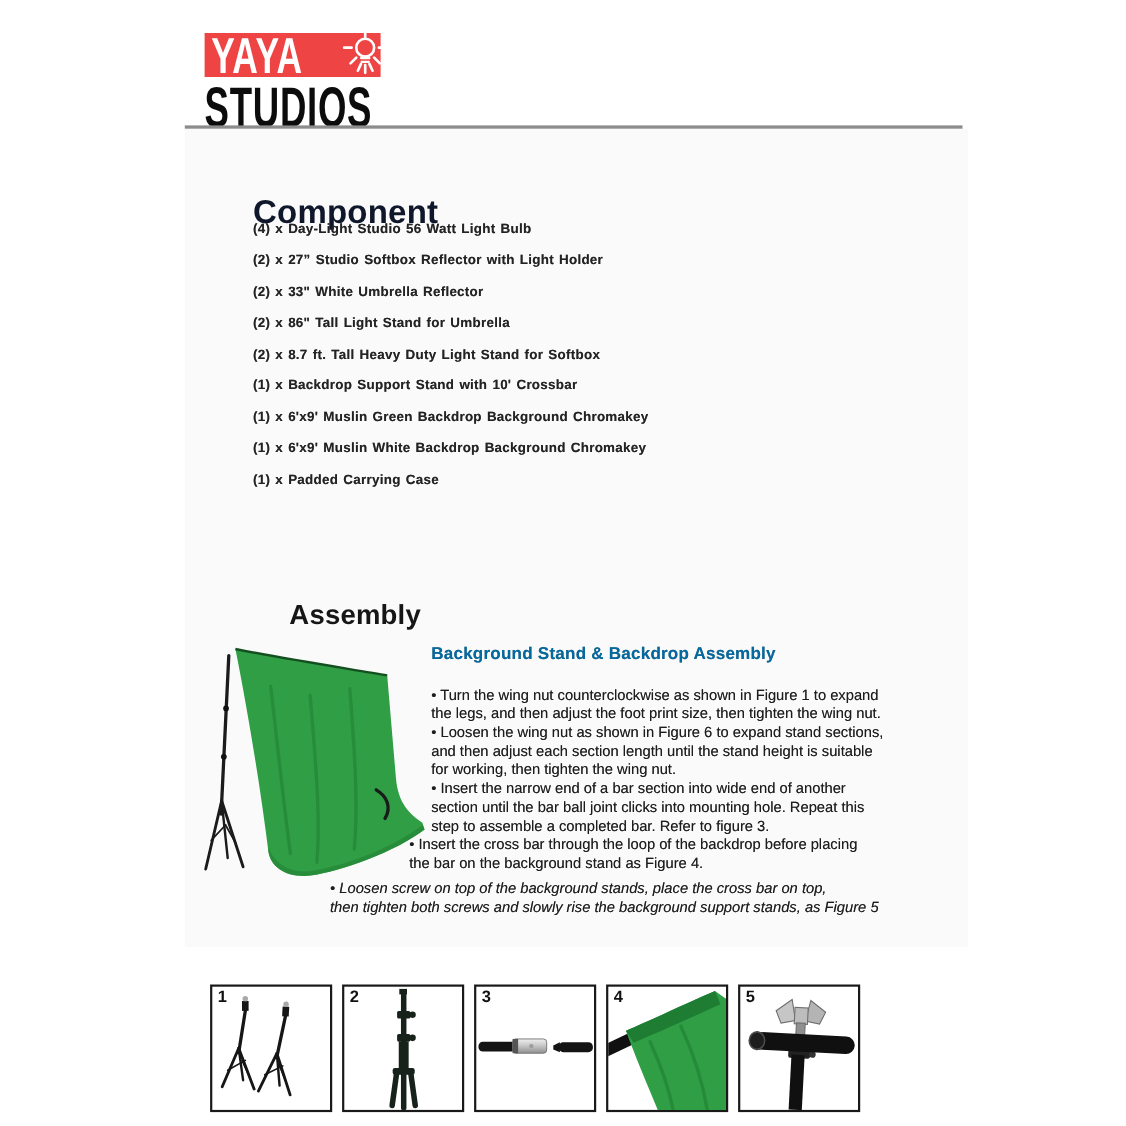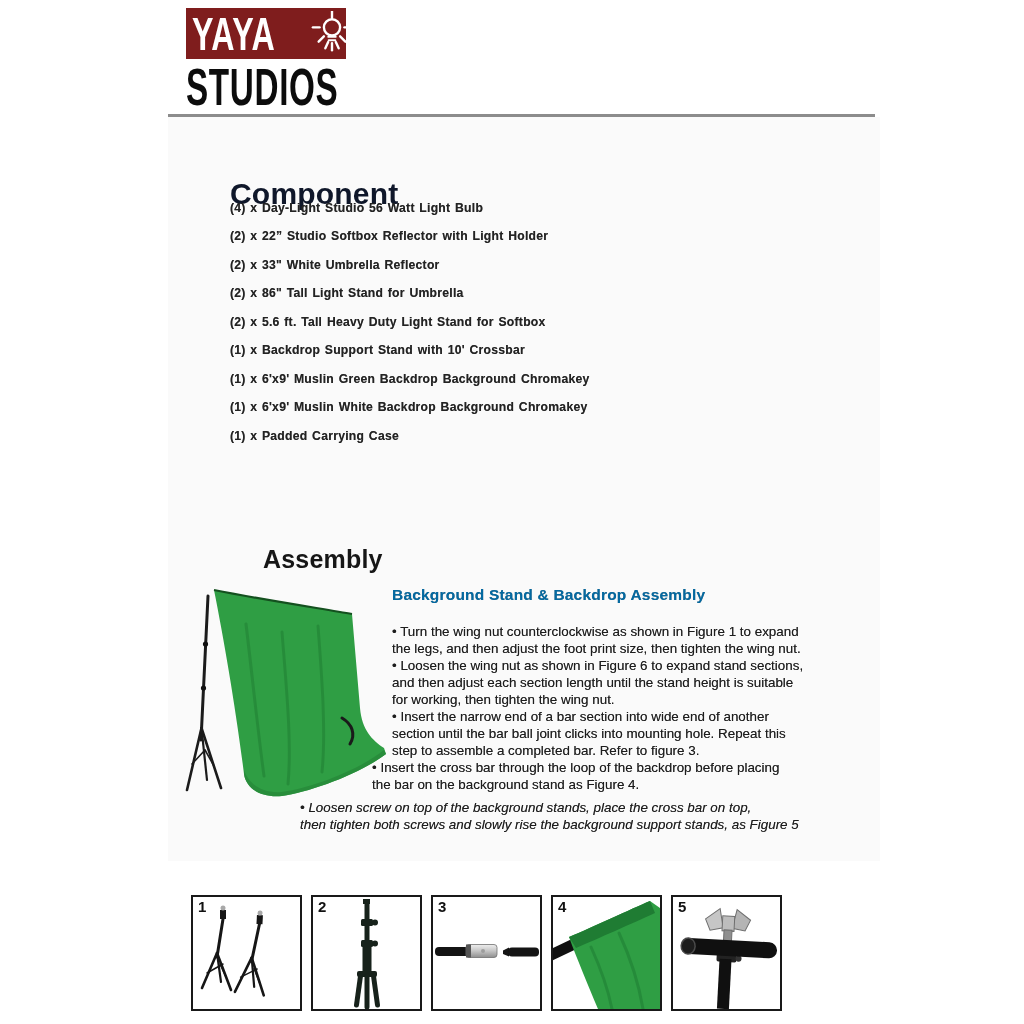--- a/index.html
+++ b/index.html
@@ -6,22 +6,22 @@
   .page {
     position:relative; width:1024px; height:1024px; background:#ffffff;
     font-family:"Liberation Sans", sans-serif; color:#1a1a1a; overflow:hidden;
   }
   
   .content-tint { position:absolute; left:168px; top:117px; width:712px; height:744px;
     background:rgba(0,0,0,0.018); }
 
   
   .logo { position:absolute; left:186px; top:8px; width:160px; }
-  .logo-top { background:#7f1d1d; height:51px; display:flex; align-items:center;
-    justify-content:space-between; padding:0 5px 0 6px; box-sizing:border-box; }
+  .logo-top { background:#ef4444; height:40px; display:flex; align-items:center;
+    justify-content:space-between; padding:0 5px 0 6px; box-sizing:border-box;margin-top:22px; }
   .logo-yaya { color:#ffffff; font-weight:bold; font-size:46px; line-height:1;
     transform:scaleX(0.70); transform-origin:left center; letter-spacing:1px; white-space:nowrap; }
   .logo-bulb { width:42px; height:46px; flex:0 0 auto; }
   .logo-studios { color:#0c0c0c; font-weight:bold; font-size:52px; line-height:1;
     transform:scaleX(0.64); transform-origin:left center; letter-spacing:1px;
     margin-top:2px; white-space:nowrap; }
 
   .rule { position:absolute; left:168px; top:114px; width:707px; height:3px; background:#8c8c8c; }
 
   
@@ -81,24 +81,24 @@
       </svg>
     </div>
     <div class="logo-studios">STUDIOS</div>
   </div>
 
   <div class="rule"></div>
 
   <h2 class="h-component">Component</h2>
   <div class="comp-list">
     <div class="comp-item">(4) x Day-Light Studio 56 Watt Light Bulb</div>
-    <div class="comp-item">(2) x 22” Studio Softbox Reflector with Light Holder</div>
+    <div class="comp-item">(2) x 27” Studio Softbox Reflector with Light Holder</div>
     <div class="comp-item">(2) x 33" White Umbrella Reflector</div>
     <div class="comp-item">(2) x 86" Tall Light Stand for Umbrella</div>
-    <div class="comp-item">(2) x 5.6 ft. Tall Heavy Duty Light Stand for Softbox</div>
+    <div class="comp-item">(2) x 8.7 ft. Tall Heavy Duty Light Stand for Softbox</div>
     <div class="comp-item">(1) x Backdrop Support Stand with 10' Crossbar</div>
     <div class="comp-item">(1) x 6'x9' Muslin Green Backdrop Background Chromakey</div>
     <div class="comp-item">(1) x 6'x9' Muslin White Backdrop Background Chromakey</div>
     <div class="comp-item">(1) x Padded Carrying Case</div>
   </div>
 
   <h2 class="h-assembly">Assembly</h2>
 
   <svg class="backdrop-art" viewBox="0 0 212 232">
 

